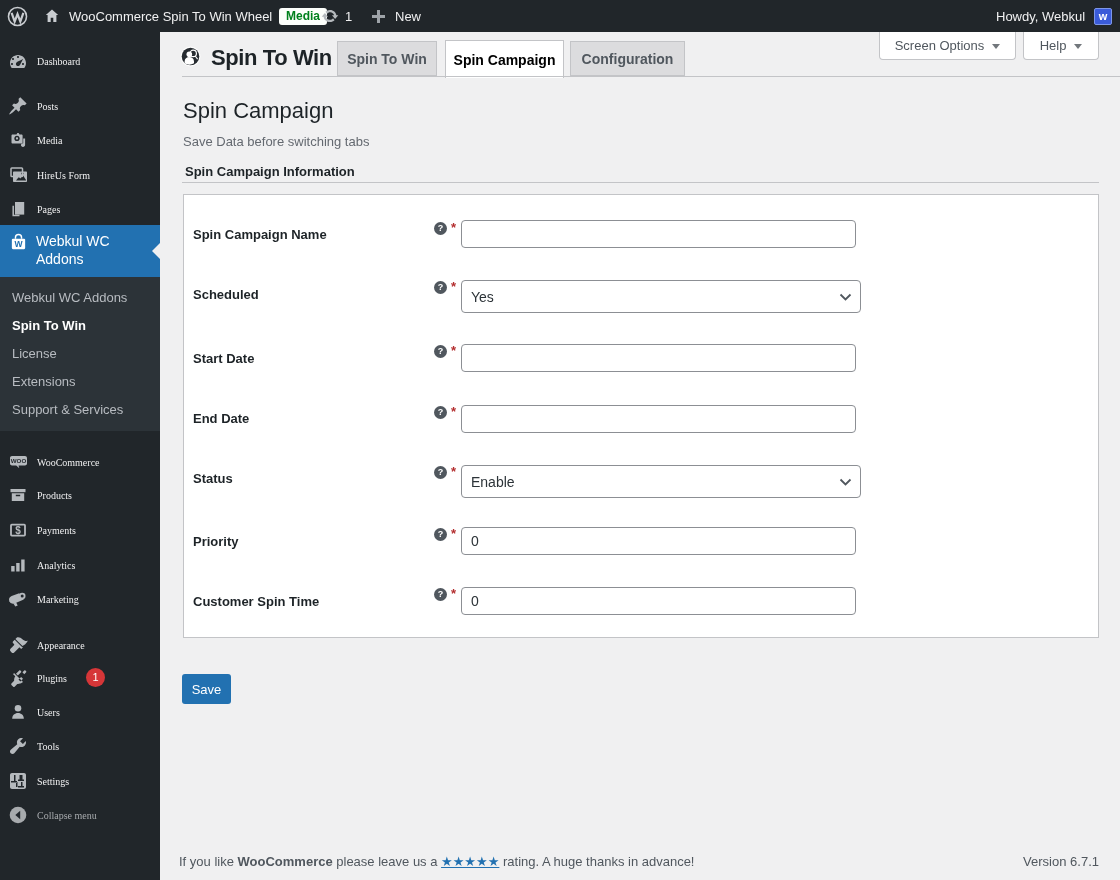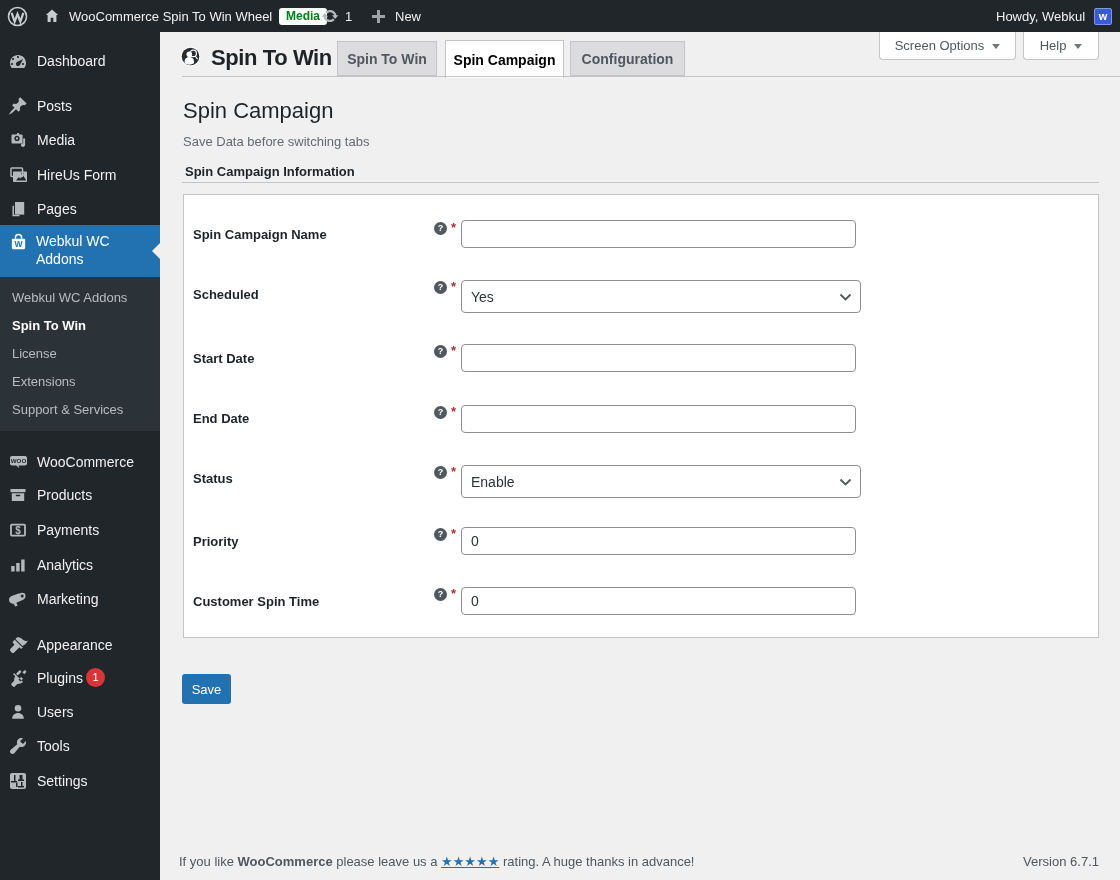--- a/index.html
+++ b/index.html
@@ -9,21 +9,21 @@
 
 
 #adminbar { position:absolute; left:0; top:0; width:1120px; height:32px; background:#21262a; }
 #adminbar .itm { position:absolute; top:0; height:32px; display:flex; align-items:center; color:#f0f0f1; font-size:13px; }
 #livebadge { background:#fcfefb; color:#00801c; font-weight:bold; font-size:12px; border-radius:3px; padding:0 7px; height:17px; line-height:17px; }
 #avatar { position:absolute; left:1094px; top:8px; width:18px; height:17px; background:#3a5bd9; border:1px solid #7d96e8; border-radius:2px; color:#fff; font-size:11px; font-weight:bold; text-align:center; line-height:14px; }
 
 
 #sidebar { position:absolute; left:0; top:32px; width:160px; height:848px; background:#21262a; }
 .mi { position:absolute; left:0; width:160px; height:34px; }
-.mi .txt { position:absolute; left:37px; top:50%; transform:translateY(-50%); font-size:14px; color:#f0f0f1; }
+.mi .txt { position:absolute; left:37px; top:50%; transform:translateY(-50%); font-size:10px; color:#f0f0f1;font-family:Liberation Serif, serif; }
 .mi svg { position:absolute; left:8px; top:50%; transform:translateY(-50%); }
 #submenu { position:absolute; left:0; top:245px; width:160px; height:154px; background:#2c3338;padding-left:13px; }
 .smi { position:absolute; left:12px; width:148px; font-size:13px; color:#b8bcc1; }
 #collapse .txt { color:#a7aaad; }
 
 h1.pagetitle { position:absolute; left:211px; top:46px; font-size:22px; font-weight:bold; letter-spacing:-0.4px; color:#1d2327; line-height:23px; }
 .tab { position:absolute; top:41px; height:35px; background:#dcdcde; border:1px solid #c3c4c7; color:#50575e; font-weight:bold; font-size:14px; display:flex; align-items:center; justify-content:center; }
 .tab.active { top:40px; height:38px; background:#ffffff; border-bottom:none; color:#000; }
 #tabline { position:absolute; left:182px; top:76px; width:938px; height:1px; background:#c3c4c7; }
 
@@ -194,20 +194,27 @@
     <svg width="20" height="20" viewBox="0 0 20 20">
         <path fill="#b5b9bd" d="M18 16V4c0-1.1-.9-2-2-2H4c-1.1 0-2 .9-2 2v12c0 1.1.9 2 2 2h12c1.1 0 2-.9 2-2zM8 11h1.5v5H8v-5zm-3.5-1H6V4h1.5v6h1.49v1.5H3V10h1.5zm7 5H13v-4h1.5v4H16v1.5h-6V15h1.5zM13 4h1.5v4.5H16V10h-6V8.5h1.5V4H13z" fill-rule="evenodd"></path>
       </svg>
     <span class="txt">Settings</span>
   </div>
   <div class="mi" style="top:697px">
     <svg width="20" height="20" viewBox="0 0 20 20">
         <path fill="#b5b9bd" d="M16.68 9.77c-1.34 1.34-3.3 1.67-4.95.99l-5.41 6.52c-.99.99-2.59.99-3.58 0s-.99-2.59 0-3.57l6.52-5.42c-.68-1.65-.35-3.61.99-4.95 1.28-1.28 3.12-1.62 4.72-1.06l-2.89 2.89 2.82 2.82 2.86-2.87c.53 1.58.18 3.39-1.08 4.65z"></path>
       </svg>
     <span class="txt">Tools</span>
+  </div>
+  <div class="mi" id="collapse" style="top:766px">
+    <svg width="18" height="18" viewBox="0 0 18 18" style="left:9px">
+        <circle cx="9" cy="9" r="8.3" fill="#a7aaad"></circle>
+        <path d="M11.2 4.7 L6.3 9 L11.2 13.3 Z" fill="#23282d"></path>
+      </svg>
+    <span class="txt">Collapse menu</span>
   </div>
 </div>
 
 <svg class="abs" style="left:180px;top:46px" width="21" height="21" viewBox="0 0 21 21">
   <circle cx="10.5" cy="10.5" r="10" fill="#fdfdfd"></circle>
   <circle cx="10.5" cy="10.5" r="8.8" fill="#272c31"></circle>
   <circle cx="13.2" cy="7.4" r="3.2" fill="none" stroke="#fff" stroke-width="1.2"></circle>
   <circle cx="9.3" cy="8.2" r="2.8" fill="#fff"></circle>
   <path d="M4.6 15.6 c0-2.8 2.1-4.5 4.7-4.5 s4.7 1.7 4.7 4.5 l0 1.6 a8.8 8.8 0 0 1 -9.4 0 z" fill="#fff"></path>
   <path d="M15.2 10 l2.4 3.2" stroke="#fff" stroke-width="1.1"></path>

